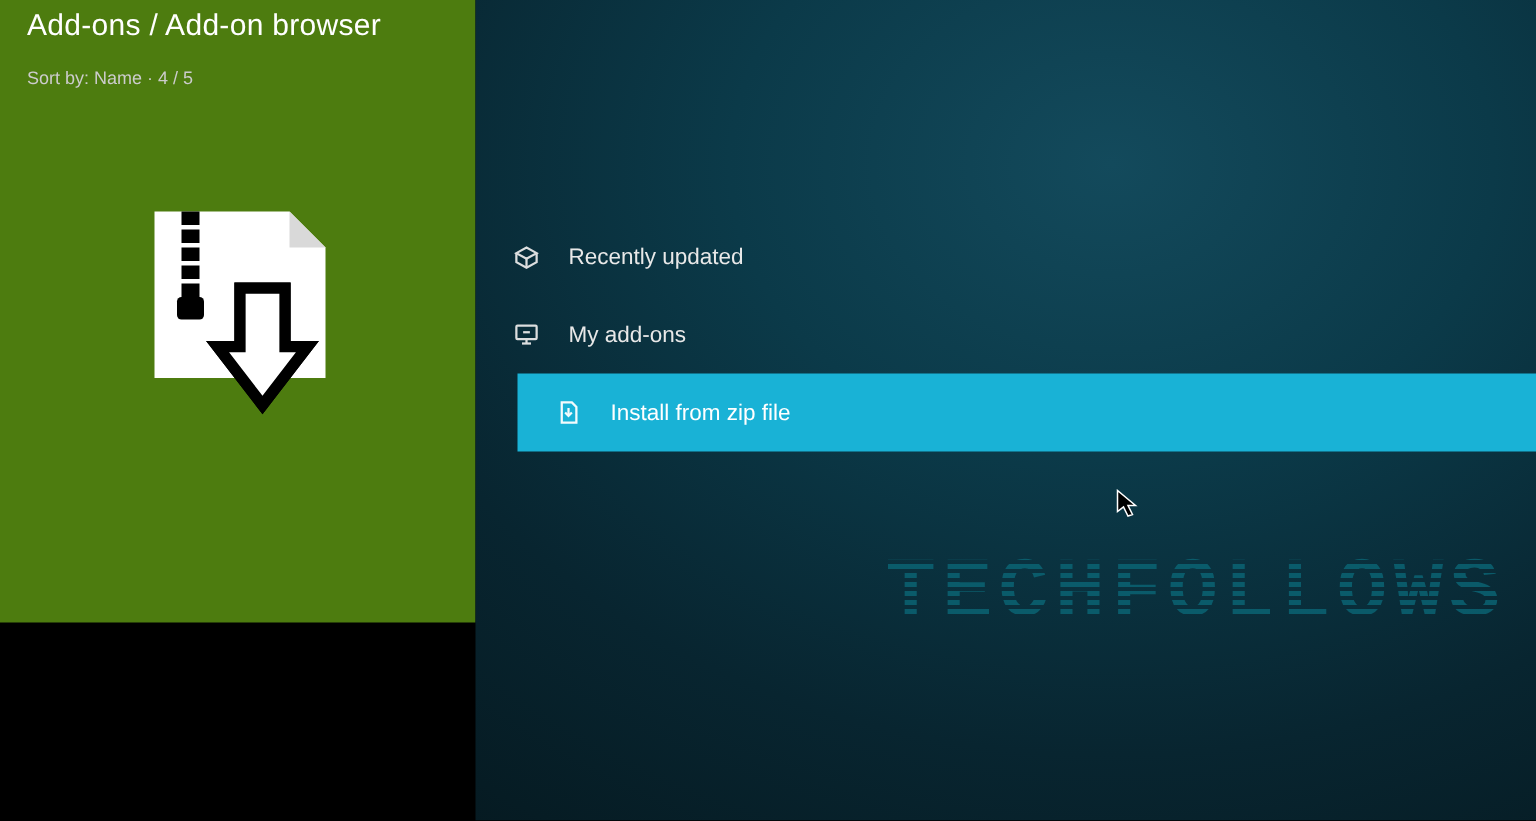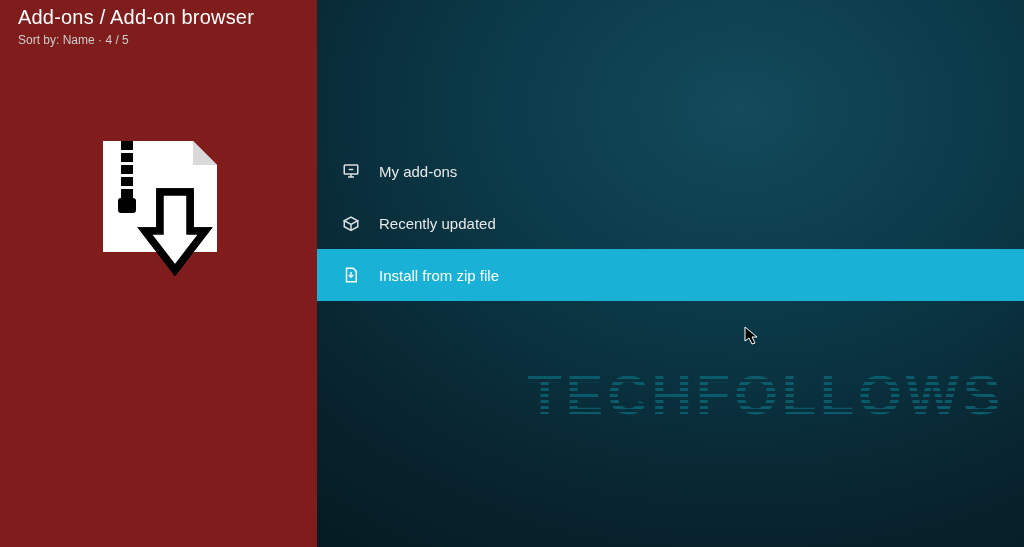--- a/index.html
+++ b/index.html
@@ -4,40 +4,40 @@
 <style>
   * { margin: 0; padding: 0; box-sizing: border-box; }
   html, body { width: 1024px; height: 547px; overflow: hidden; font-family: Arial, Helvetica, sans-serif; }
   body {
     display: flex;
     background: #000;
     color: #fff;
   }
   .sidebar {
     width: 317px;
-    height: 547px;
-    background: #7f1d1d;
+    height: 415px;
+    background: #4d7c0f;
     position: relative;
     flex-shrink: 0;
   }
   .header {
     position: absolute;
     top: 6px;
     left: 18px;
   }
   .breadcrumb {
     font-size: 20px;
     font-weight: 300;
     color: #fff;
     letter-spacing: 0.2px;
   }
   .sortline {
     font-size: 12px;
     color: #ccc;
-    margin-top: 4px;
+    margin-top: 16px;
     font-weight: 300;
   }
   .sidebar-icon {
     position: absolute;
     top: 132px;
     left: 85px;
   }
   .main {
     flex: 1;
     height: 547px;
@@ -65,20 +65,21 @@
     height: 52px;
     padding-left: 20px;
     font-size: 15px;
     color: #e8e8e8;
     cursor: pointer;
     font-weight: 300;
   }
   .menu-item.selected {
     background: #19b2d6;
     color: #fff;
+    margin-left: 28px;
   }
   .menu-item .icon-slot {
     width: 28px;
     display: flex;
     justify-content: center;
     align-items: center;
     margin-right: 14px;
     opacity: 0.95;
   }
   .cursor {
@@ -87,21 +88,21 @@
     left: 427px;
     pointer-events: none;
   }
   .watermark {
     position: absolute;
     bottom: 120px;
     right: 20px;
     font-size: 56px;
     font-weight: 900;
     letter-spacing: 4px;
-    font-family: Liberation Sans, sans-serif;
+    font-family: Liberation Mono, monospace;
     background: repeating-linear-gradient(0deg, #0b6a7a 0 3px, transparent 3px 6px);
     -webkit-background-clip: text;
     background-clip: text;
     color: transparent;
     opacity: 0.75;
     pointer-events: none;
     user-select: none;
   }
 </style>
 </head>
@@ -138,38 +139,38 @@
   </div>
 </div>
 
 <div class="main">
 
   <div class="menu">
 
     <div class="menu-item">
       <span class="icon-slot">
         <svg width="18" height="18" viewBox="0 0 24 24" fill="none" stroke="#e8e8e8" stroke-width="2">
+          <path d="M3 9 L12 4 L21 9 L12 14 Z"></path>
+          <path d="M3 9 V17 L12 22 L21 17 V9"></path>
+          <path d="M12 14 V22"></path>
+        </svg>
+      </span>
+      <span>Recently updated</span>
+    </div>
+
+    <div class="menu-item">
+      <span class="icon-slot">
+        <svg width="18" height="18" viewBox="0 0 24 24" fill="none" stroke="#e8e8e8" stroke-width="2">
           <rect x="3" y="4" width="18" height="12" rx="1"></rect>
           <line x1="8" y1="20" x2="16" y2="20"></line>
           <line x1="12" y1="16" x2="12" y2="20"></line>
           <line x1="9" y1="10" x2="15" y2="10"></line>
         </svg>
       </span>
       <span>My add-ons</span>
-    </div>
-
-    <div class="menu-item">
-      <span class="icon-slot">
-        <svg width="18" height="18" viewBox="0 0 24 24" fill="none" stroke="#e8e8e8" stroke-width="2">
-          <path d="M3 9 L12 4 L21 9 L12 14 Z"></path>
-          <path d="M3 9 V17 L12 22 L21 17 V9"></path>
-          <path d="M12 14 V22"></path>
-        </svg>
-      </span>
-      <span>Recently updated</span>
     </div>
 
 
     <div class="menu-item selected">
       <span class="icon-slot">
         <svg width="18" height="18" viewBox="0 0 24 24" fill="none" stroke="#fff" stroke-width="2">
           <path d="M6 3 H15 L19 7 V21 H6 Z"></path>
           <line x1="12" y1="8" x2="12" y2="14"></line>
           <polyline points="9 12 12 15 15 12"></polyline>
         </svg>

